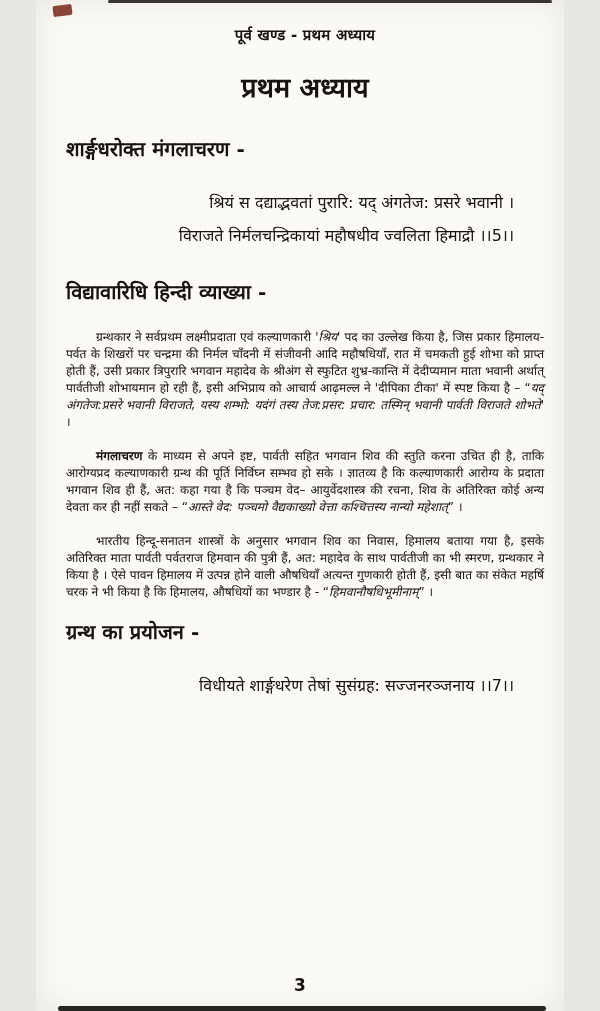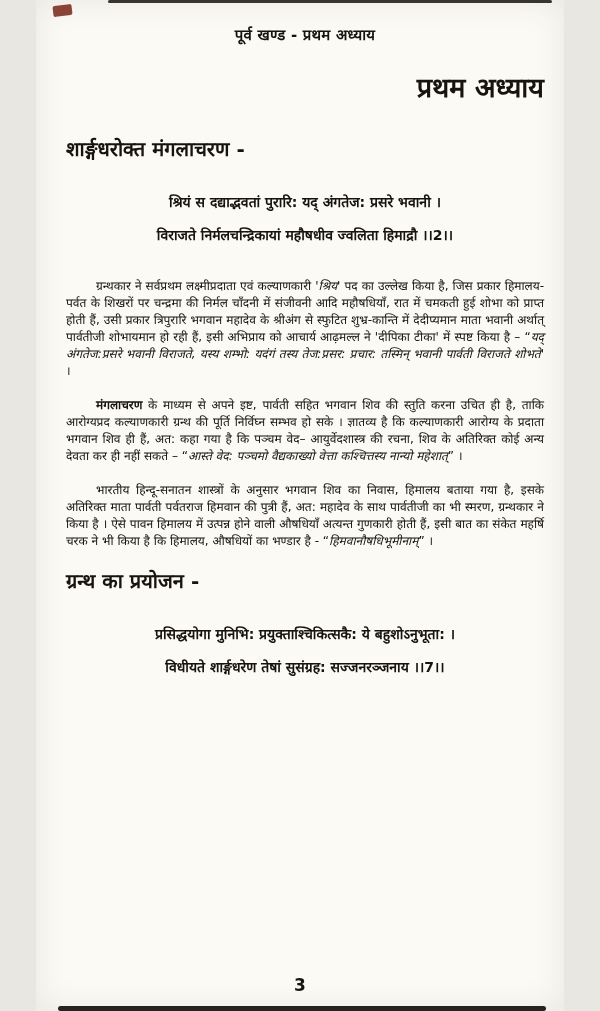--- a/index.html
+++ b/index.html
@@ -34,36 +34,36 @@
 
   .running-header {
     text-align: center;
     font-size: 15px;
     font-weight: 600;
     letter-spacing: .2px;
     margin-bottom: 24px;
   }
 
   .chapter-title {
-    text-align: right;
+    text-align: center;
     font-size: 27px;
     font-weight: 700;
     margin-bottom: 30px;
   }
 
   .section-heading {
     font-size: 20px;
     font-weight: 700;
     margin-bottom: 24px;
   }
 
   .verse {
-    text-align: center;
-    font-weight: 700;
-    font-size: 14px;
+    text-align: right;
+    font-weight: 400;
+    font-size: 16px;
     line-height: 33px;
     margin-bottom: 26px;
     padding: 0 30px;
   }
 
   .body-para {
     font-size: 12px;
     line-height: 17px;
     text-align: justify;
     text-indent: 30px;
@@ -92,34 +92,34 @@
   <div class="scan-mark"></div>
 
   <div class="running-header">पूर्व खण्ड - प्रथम अध्याय</div>
 
   <h1 class="chapter-title">प्रथम अध्याय</h1>
 
   <h2 class="section-heading">शार्ङ्गधरोक्त मंगलाचरण -</h2>
 
   <div class="verse">
     <div class="verse-line">श्रियं स दद्याद्भवतां पुरारि: यद् अंगतेज: प्रसरे भवानी ।</div>
-    <div class="verse-line">विराजते निर्मलचन्द्रिकायां महौषधीव ज्वलिता हिमाद्रौ ।।2।।</div>
+    <div class="verse-line">विराजते निर्मलचन्द्रिकायां महौषधीव ज्वलिता हिमाद्रौ ।।5।।</div>
   </div>
 
+  <h2 class="section-heading">विद्यावारिधि हिन्दी व्याख्या -</h2>
 
   <p class="body-para"><span>ग्रन्थकार ने सर्वप्रथम लक्ष्मीप्रदाता एवं कल्याणकारी '</span><span class="seg-italic">श्रिय</span><span>' पद का उल्लेख किया है, जिस प्रकार हिमालय-पर्वत के शिखरों पर चन्द्रमा की निर्मल चाँदनी में संजीवनी आदि महौषधियाँ, रात में चमकती हुई शोभा को प्राप्त होती हैं, उसी प्रकार त्रिपुरारि भगवान महादेव के श्रीअंग से स्फुटित शुभ्र-कान्ति में देदीप्यमान माता भवानी अर्थात् पार्वतीजी शोभायमान हो रही हैं, इसी अभिप्राय को आचार्य आढ़मल्ल ने 'दीपिका टीका' में स्पष्ट किया है – “</span><span class="seg-italic">यद् अंगतेज:प्रसरे भवानी विराजते, यस्य शम्भो: यदंगं तस्य तेज:प्रसर: प्रचार: तस्मिन् भवानी पार्वती विराजते शोभते</span><span>' ।</span></p>
 
   <p class="body-para"><span class="seg-bold">मंगलाचरण</span><span> के माध्यम से अपने इष्ट, पार्वती सहित भगवान शिव की स्तुति करना उचित ही है, ताकि आरोग्यप्रद कल्याणकारी ग्रन्थ की पूर्ति निर्विघ्न सम्भव हो सके । ज्ञातव्य है कि कल्याणकारी आरोग्य के प्रदाता भगवान शिव ही हैं, अत: कहा गया है कि पञ्चम वेद– आयुर्वेदशास्त्र की रचना, शिव के अतिरिक्त कोई अन्य देवता कर ही नहीं सकते – “</span><span class="seg-italic">आस्ते वेद: पञ्चमो वैद्यकाख्यो वेत्ता कश्चित्तस्य नान्यो महेशात्</span><span>” ।</span></p>
 
   <p class="body-para"><span>भारतीय हिन्दू-सनातन शास्त्रों के अनुसार भगवान शिव का निवास, हिमालय बताया गया है, इसके अतिरिक्त माता पार्वती पर्वतराज हिमवान की पुत्री हैं, अत: महादेव के साथ पार्वतीजी का भी स्मरण, ग्रन्थकार ने किया है । ऐसे पावन हिमालय में उत्पन्न होने वाली औषधियाँ अत्यन्त गुणकारी होती हैं, इसी बात का संकेत महर्षि चरक ने भी किया है कि हिमालय, औषधियों का भण्डार है - “</span><span class="seg-italic">हिमवानौषधिभूमीनाम्</span><span>” ।</span></p>
 
   <h2 class="section-heading heading-prayojan">ग्रन्थ का प्रयोजन -</h2>
 
   <div class="verse">
-    <div class="verse-line">प्रसिद्धयोगा मुनिभि: प्रयुक्ताश्चिकित्सकै: ये बहुशोऽनुभूता: ।</div>
     <div class="verse-line">विधीयते शार्ङ्गधरेण तेषां सुसंग्रह: सज्जनरञ्जनाय ।।7।।</div>
   </div>
 
   <div class="page-number">3</div>
 
   <div class="scan-bottom"></div>
 
 </div>
 
 </body></html>

